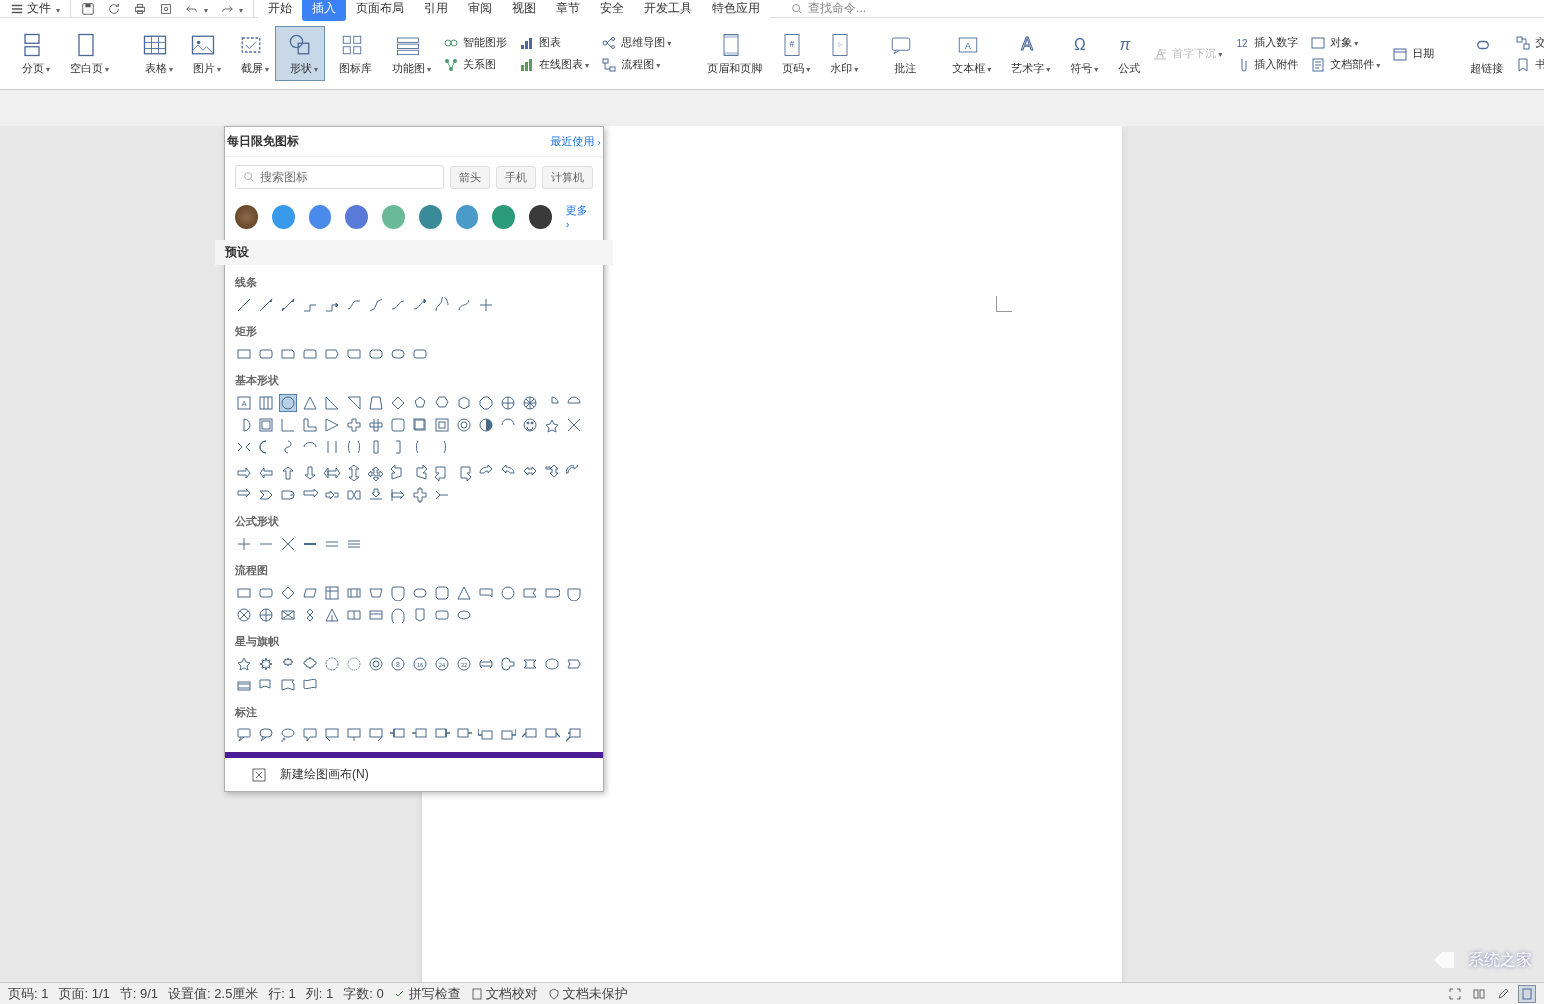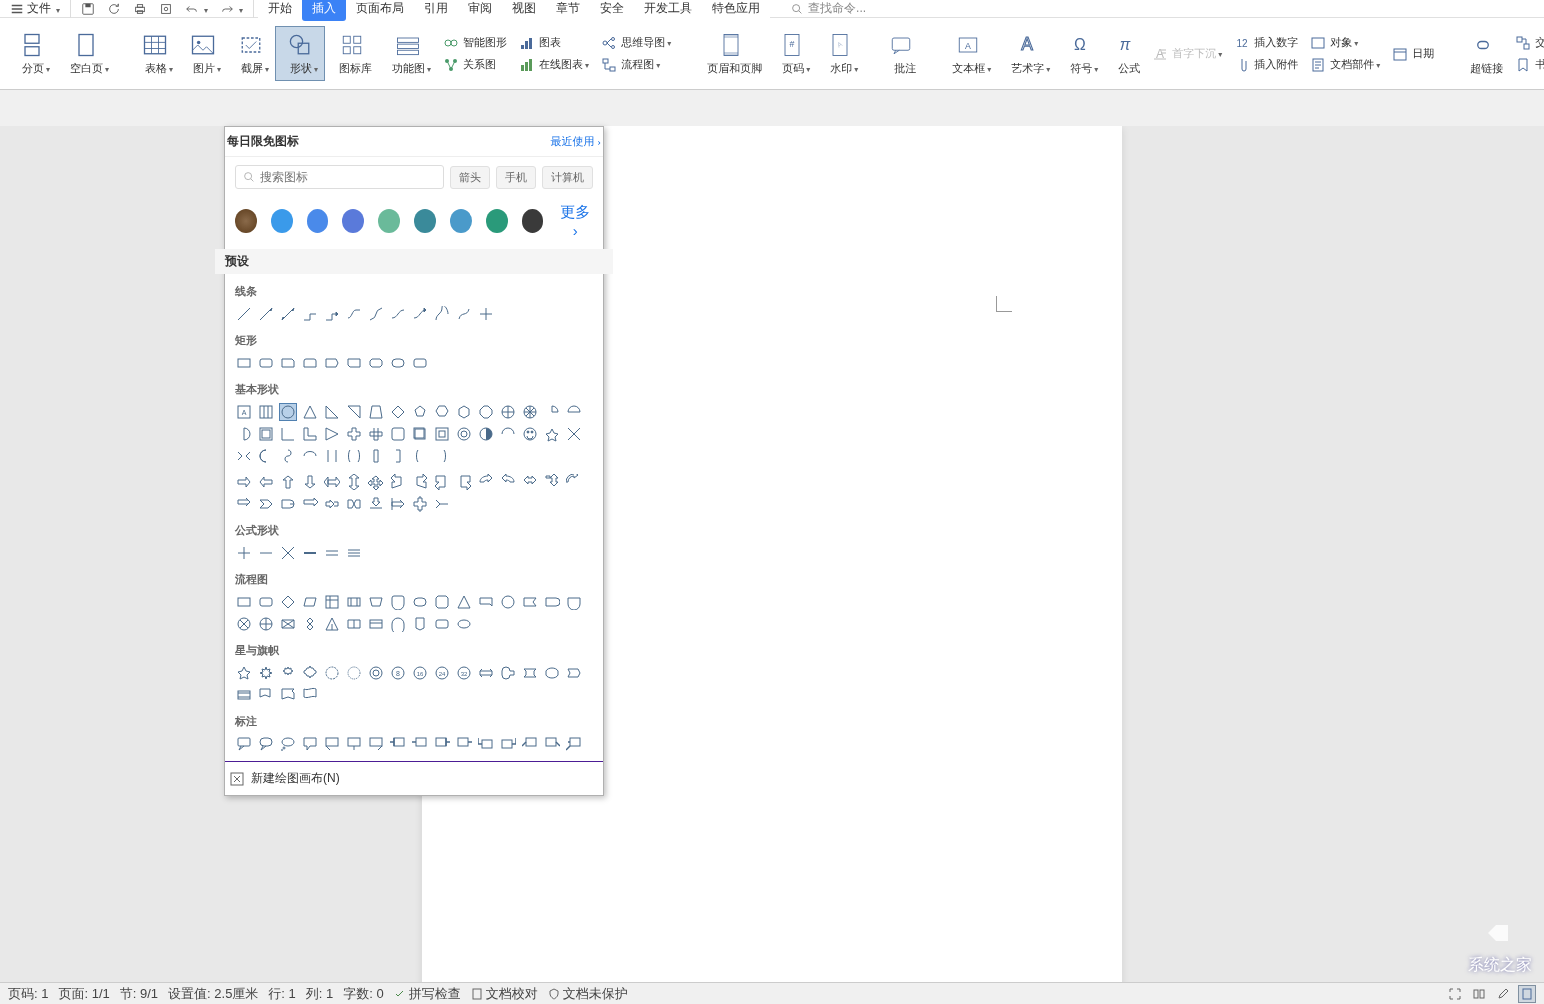--- a/index.html
+++ b/index.html
@@ -33,35 +33,35 @@
     
     .dropdown-panel { position: absolute; top: 126px; left: 224px; width: 380px; background: #fff; border: 1px solid #b0b0b0; box-shadow: 2px 2px 6px rgba(0,0,0,0.25); z-index: 100; }
     .panel-header { display: flex; justify-content: space-between; align-items: center; padding: 6px 2px; font-size: 12px; font-weight: bold; border-bottom: 1px solid #eee; font-family: Liberation Serif, serif; }
     .panel-link { color: #1a73e8; font-weight: normal; cursor: pointer; font-size: 11px; }
     .panel-search-row { display: flex; align-items: center; padding: 8px 10px; gap: 6px; }
     .panel-search { flex: 1; display: flex; align-items: center; border: 1px solid #ddd; border-radius: 3px; padding: 4px 6px; gap: 4px; }
     .panel-search input { border: none; outline: none; flex: 1; font-size: 12px; }
     .panel-chip { padding: 3px 8px; background: #f4f4f4; border: 1px solid #e0e0e0; border-radius: 3px; font-size: 11px; cursor: pointer; color: #666; }
     .panel-icons-row { display: flex; align-items: center; padding: 6px 10px 10px; gap: 14px; }
     .panel-icon-circle { width: 24px; height: 24px; border-radius: 50%; cursor: pointer; }
-    .panel-more { color: #1a73e8; font-size: 15px; cursor: pointer; margin-left: auto; text-align: center; }
+    .panel-more { color: #1a73e8; font-size: 11px; cursor: pointer; margin-left: auto; }
     .panel-section { padding: 4px 10px; }
     .panel-section-title { font-size: 12px; color: #333; padding: 4px 0; font-weight: bold; background: #f5f5f5; margin: 0 -10px; padding-left: 10px; }
     .panel-cat-title { font-size: 11px; color: #666; padding: 6px 0 2px; font-weight: bold; }
     .shape-row { display: flex; flex-wrap: wrap; gap: 4px; padding: 4px 0; }
     .shape-cell { width: 18px; height: 18px; display: flex; align-items: center; justify-content: center; cursor: pointer; }
     .shape-cell.selected { background: #b8d0e8; border: 1px solid #5080b0; }
     .shape-svg { stroke: #4a6a8a; fill: none; stroke-width: 1; }
-    .panel-footer { padding: 8px 4px; border-top: 1px solid #4c1d95; display: flex; align-items: center; gap: 6px; cursor: pointer; font-size: 12px; }
+    .panel-footer { padding: 8px 26px; border-top: 6px solid #4c1d95; display: flex; align-items: center; gap: 13px; cursor: pointer; font-size: 12px; }
     
     
     .doc-area { position: absolute; top: 126px; left: 0; right: 0; bottom: 22px; background: #e8e8e8; overflow: auto; }
     .page { width: 700px; background: #fff; margin: 0 auto; min-height: 900px; position: relative; box-shadow: 0 2px 8px rgba(0,0,0,0.1); padding: 60px; }
     .corner-mark { position: absolute; top: 170px; right: 110px; width: 16px; height: 16px; border-left: 1px solid #999; border-bottom: 1px solid #999; }
-    .logo-wm { position: absolute; bottom: 28px; right: 12px; color: #fff; font-size: 16px; text-shadow: 0 0 4px rgba(0,0,120,0.6); display: flex; align-items: center; gap: 6px; flex-direction: column; }
+    .logo-wm { position: absolute; bottom: 28px; right: 12px; color: #fff; font-size: 16px; text-shadow: 0 0 4px rgba(0,0,120,0.6); display: flex; align-items: center; gap: 6px; }
     
     
     .status-bar { position: absolute; bottom: 0; left: 0; right: 0; height: 22px; background: #f0f0f0; border-top: 1px solid #ccc; display: flex; align-items: center; padding: 0 8px; font-size: 13px; gap: 10px; color: #444; }
     .status-item { cursor: pointer; display: flex; align-items: center; gap: 3px; }
     .status-right { margin-left: auto; display: flex; gap: 6px; }
     .status-icon-btn { width: 18px; height: 18px; display: flex; align-items: center; justify-content: center; cursor: pointer; border: 1px solid transparent; }
     .status-icon-btn.active { background: #d0d8e0; border-color: #8090a0; }
     
     
     .ribbon-right-icons { margin-left: auto; display: flex; gap: 4px; padding-right: 6px; }

